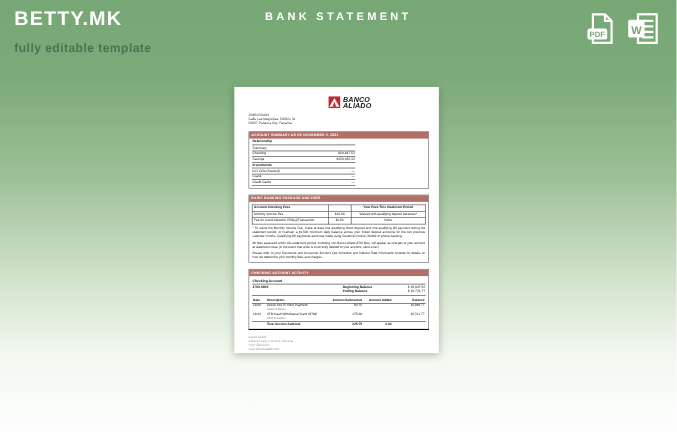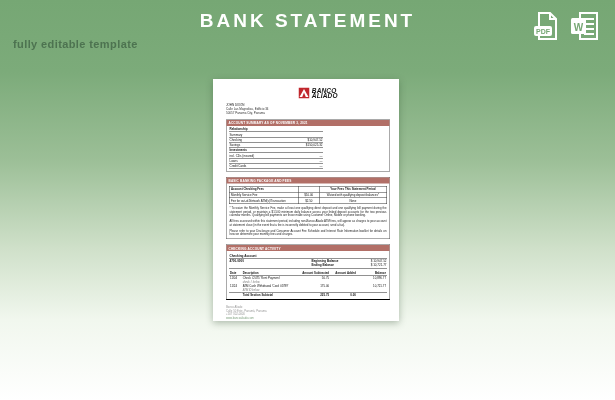--- a/index.html
+++ b/index.html
@@ -6,21 +6,21 @@
   body{
     width:615px;height:400px;overflow:hidden;position:relative;
     font-family:"Liberation Sans", sans-serif;
     background:linear-gradient(180deg,#76a774 0%,#7cab7a 18%,#9cbf97 40%,#cfe0c9 62%,#f1f7ee 80%,#ffffff 100%);
   }
   
   .topbar{position:absolute;left:0;top:0;width:615px;height:52px;}
   .brand{position:absolute;left:13px;top:7px;color:#ffffff;font-size:18px;font-weight:bold;letter-spacing:1px;}
   .tagline{position:absolute;left:13px;top:38px;color:#4d7350;font-size:11px;font-weight:bold;letter-spacing:.4px;}
   .page-title{position:absolute;left:0;top:10px;width:100%;text-align:center;color:#ffffff;
-    font-size:19px;font-weight:bold;letter-spacing:3px;}
+    font-size:10px;font-weight:bold;letter-spacing:3px;}
   .dl-icons{position:absolute;right:16px;top:11px;display:flex;gap:12px;align-items:center;}
   .dl-btn{cursor:pointer;display:block;}
   
   .doc{position:absolute;left:213px;top:79px;width:186px;height:242px;background:#ffffff;
     box-shadow:0 2px 7px rgba(40,70,40,.35);overflow:hidden;}
   .doc-inner{width:372px;height:484px;transform:scale(.5);transform-origin:0 0;
     padding:13px 18px 0 26px;box-sizing:border-box;color:#111;}
   .logo-row{display:flex;justify-content:center;align-items:center;gap:5px;margin:4px 0 10px 40px;}
   .logo-text{font-weight:bold;font-style:italic;font-size:13px;line-height:11px;color:#141414;letter-spacing:.3px;}
   .recipient{font-size:6px;line-height:7.6px;color:#333;margin-bottom:9px;}
@@ -57,20 +57,21 @@
   .desc2{font-style:italic;color:#777;font-size:5.4px;}
   .total-row td{font-weight:bold;border-top:1px solid #222;}
   .sec-activity{border-bottom:2px solid #000;}
   .doc-footer{margin-top:10px;font-size:5.6px;line-height:7px;color:#999;}
   .doc-footer .site{color:#7d9f7d;}
 </style>
 </head>
 <body>
 
 <div class="topbar">
+  <div class="brand">BETTY.MK</div>
   <div class="tagline">fully editable template</div>
   <div class="page-title">BANK STATEMENT</div>
 
   <div class="dl-icons">
     <span class="dl-btn">
       <svg width="26" height="30" viewBox="0 0 26 30">
         <path d="M6 2 h11 l6 6 v20 h-17 z" fill="none" stroke="#ffffff" stroke-width="2"></path>
         <path d="M17 2 v6 h6" fill="none" stroke="#ffffff" stroke-width="2"></path>
         <rect x="1" y="15" width="18" height="10" rx="2" fill="#ffffff"></rect>
         <text x="10" y="23" text-anchor="middle" font-size="7" font-weight="bold" font-family="Liberation Sans, sans-serif" fill="#76a774">PDF</text>

